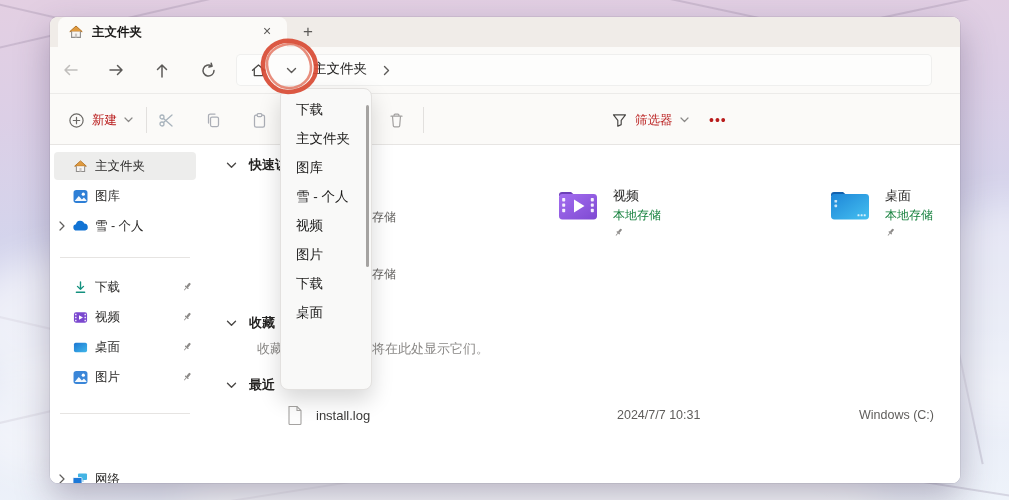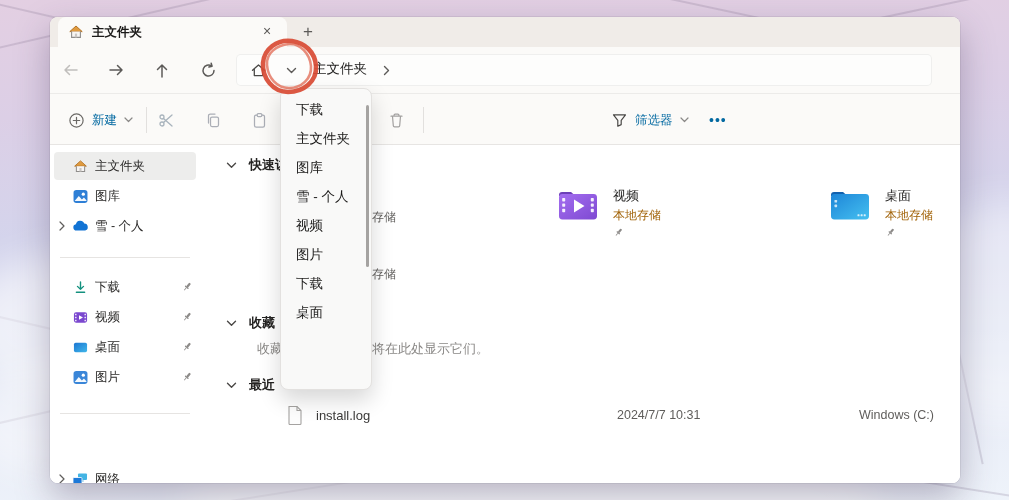--- a/index.html
+++ b/index.html
@@ -25,42 +25,42 @@
 
   .navbar { position:absolute; left:0; top:30px; width:100%; height:46px; background:#fbfaf8; }
   .addrfield { position:absolute; left:186px; top:7px; width:696px; height:32px; border-radius:5px;
                background:#fdfdfc; border:1px solid rgba(0,0,0,.055); }
   .navbtn { position:absolute; top:9px; width:28px; height:28px; display:flex; align-items:center; justify-content:center; border-radius:4px; }
   .crumb { position:absolute; top:13px; font-size:13.5px; color:#242322; }
 
   .toolbar { position:absolute; left:0; top:76px; width:100%; height:52px; background:#fbfaf8;
              border-top:1px solid #ecebe9; border-bottom:1px solid #e7e5e3; }
   .tbtn { position:absolute; top:10px; height:32px; display:flex; align-items:center; gap:7px;
-          border-radius:4px; font-size:12.5px; color:#0369a1; padding:0 4px; }
+          border-radius:4px; font-size:12.5px; color:#b91c1c; padding:0 4px; }
   .tsep { position:absolute; top:13px; width:1px; height:26px; background:#e2e0de; }
   .dim { color:#9b9997; }
 
   .body { position:absolute; left:0; top:128px; width:100%; height:338px; background:#ffffff; }
   .sidebar { position:absolute; left:0; top:0; width:150px; height:100%; background:#ffffff; }
   .srow { position:absolute; left:4px; width:142px; height:28px; display:flex; align-items:center;
           border-radius:4px; font-size:12.5px; color:#2b2a29; }
   .srow .chev { width:16px; display:flex; justify-content:center; }
   .srow .nochev { width:16px; }
   .srow .sicon { width:20px; display:flex; justify-content:center; }
   .srow .slabel { margin-left:5px; flex:1; white-space:nowrap; }
   .srow .pin { width:18px; display:flex; justify-content:center; }
   .sel { background:#ededec; }
   .shr { position:absolute; left:10px; width:130px; height:1px; background:#e6e4e2; }
 
   .content { position:absolute; left:150px; top:0; right:0; height:100%; background:#ffffff; }
   .sechdr { position:absolute; display:flex; align-items:center; gap:12px; font-size:13px;
             font-weight:bold; color:#242322; }
   .tile { position:absolute; display:flex; gap:14px; }
   .tname { font-size:13px; color:#242322; }
-  .tsub { font-size:12px; color:#a16207; margin-top:2px; }
+  .tsub { font-size:12px; color:#15803d; margin-top:2px; }
   .frag { position:absolute; font-size:12px; color:#605e5c; }
   .favmsg { position:absolute; font-size:13px; color:#8a8886; }
   .filerow { position:absolute; left:0; right:0; height:28px; }
   .fname { position:absolute; left:116px; top:5px; font-size:13px; color:#3b3a39; }
   .fmeta { position:absolute; top:5px; font-size:12.5px; color:#5f5d5b; }
 
   
   .menu { position:absolute; left:280px; top:88px; width:92px; height:302px; background:#f9f9f8;
           border:1px solid #e3e1df; border-radius:8px; box-shadow:0 10px 22px rgba(0,0,0,.16);
           padding:6px 0; z-index:50; }

